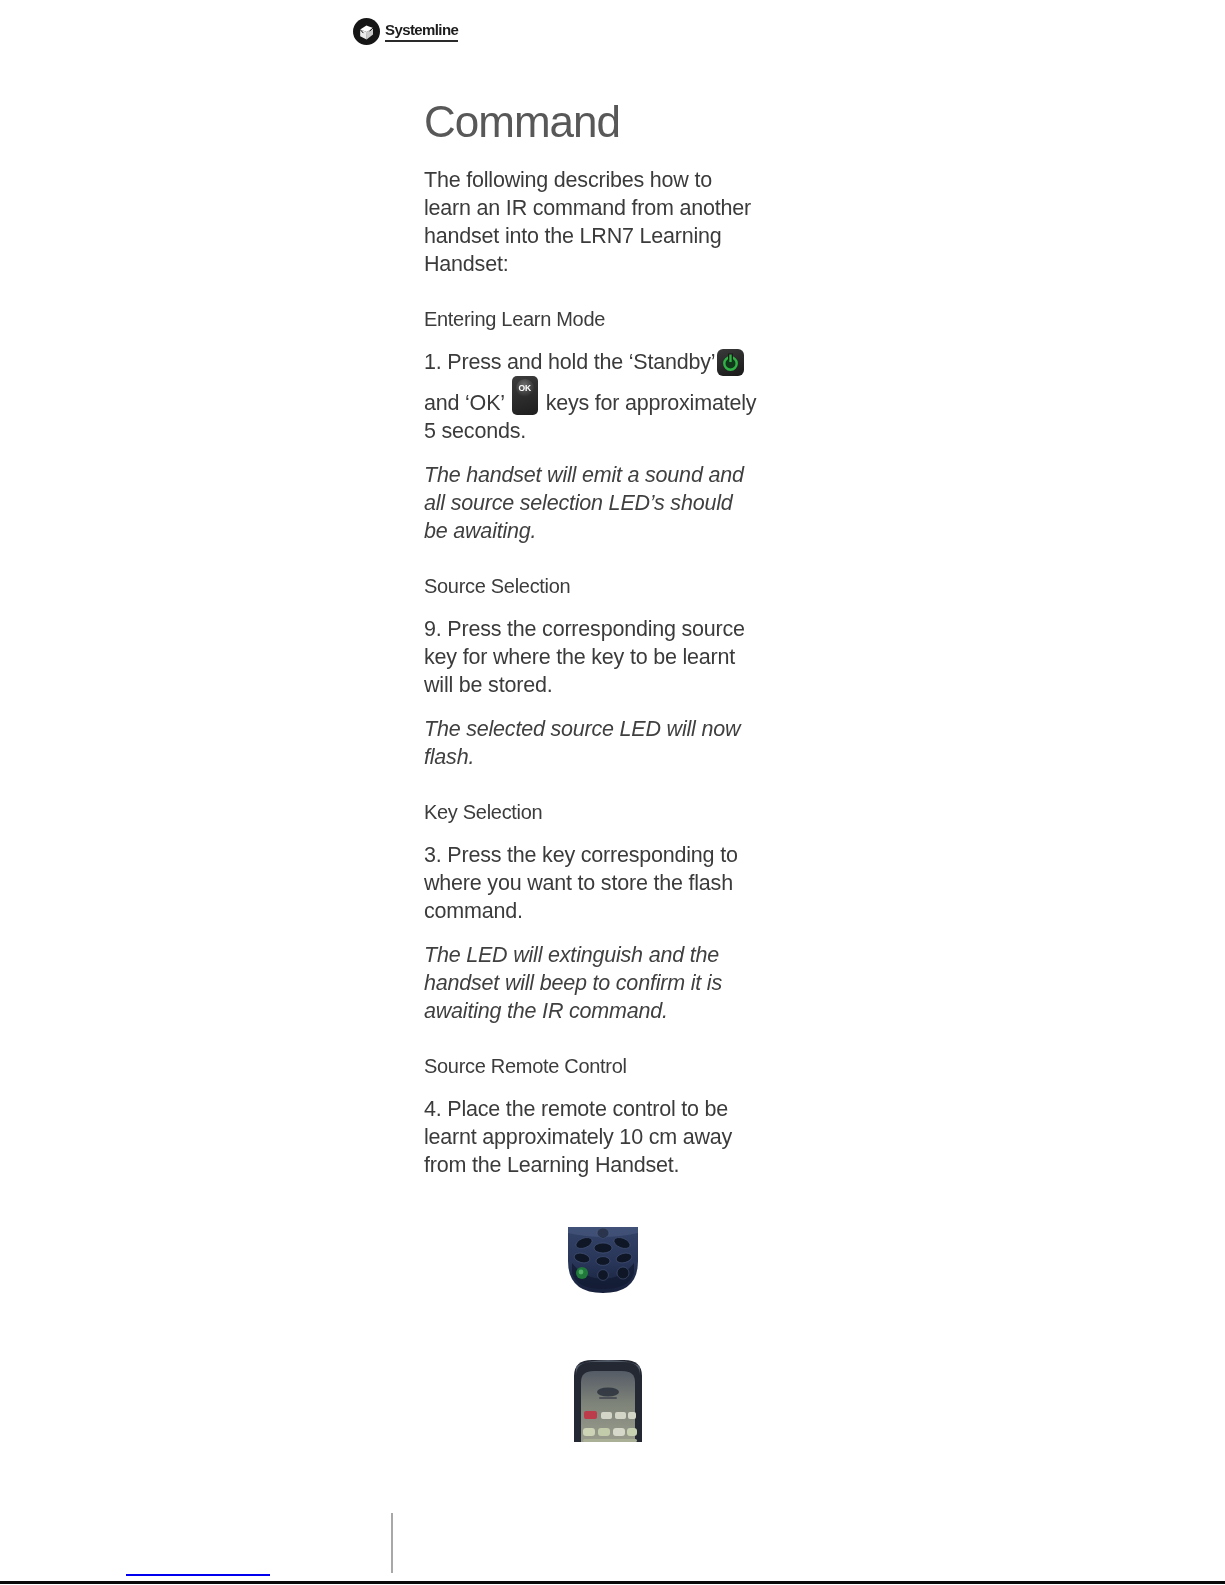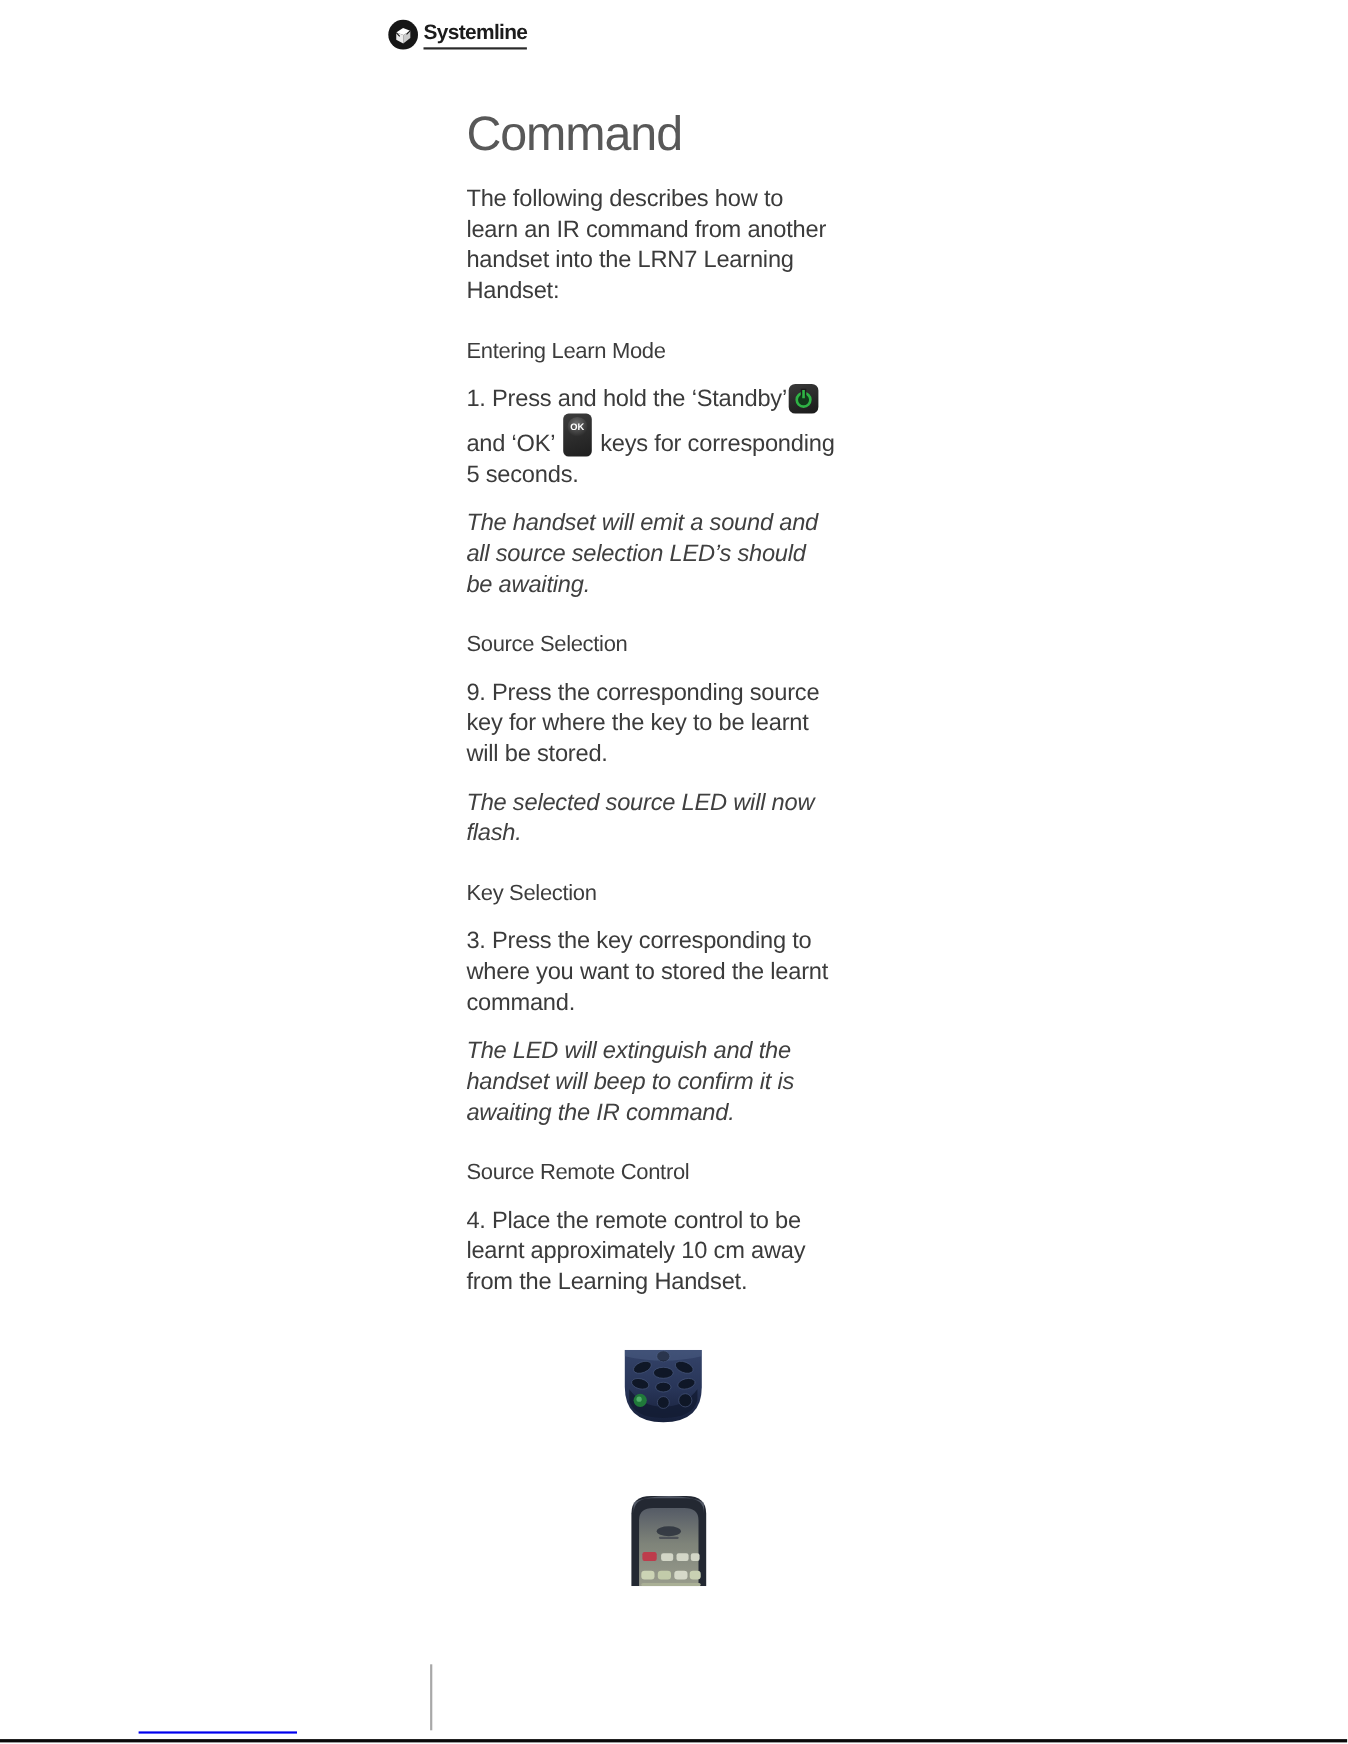--- a/index.html
+++ b/index.html
@@ -11,21 +11,21 @@
     background:#ffffff;
     font-family:"Liberation Sans","DejaVu Sans",sans-serif;
     color:#3a3a3a;
     overflow:hidden;
   }
 
   
   .logo { position:absolute; left:352px; top:17px; display:flex; align-items:center; gap:4px; }
   .logo-icon { width:29px; height:29px; display:block; }
   .logo-text {
-    font-size:19px; font-weight:700; letter-spacing:-0.6px; color:#1c1c1c;
+    font-size:15px; font-weight:700; letter-spacing:-0.6px; color:#1c1c1c;
     border-bottom:2px solid #2a2a2a; padding-bottom:2px;
   }
 
   
   .content { position:absolute; left:424px; top:94px; width:372px; }
   .ln { display:block; white-space:nowrap; }
 
   h1.title {
     font-size:44px; line-height:56px; font-weight:100;
     color:#585858; letter-spacing:-1px; margin:0 0 16px 0;
@@ -97,21 +97,21 @@
 
     <h2 class="section-heading">Entering Learn Mode</h2>
 
     <p class="body">
       <span class="ln"><span>1. Press and hold the ‘Standby’</span><span class="keycap standby"><svg viewBox="0 0 27 27" width="27" height="27">
               <circle cx="13.5" cy="14.5" r="6.8" fill="#12381b"></circle>
               <circle cx="13.5" cy="14.5" r="6.2" fill="none" stroke="#2fb345" stroke-width="2.4"></circle>
               <line x1="13.5" y1="4.5" x2="13.5" y2="11" stroke="#1b1b1b" stroke-width="5"></line>
               <line x1="13.5" y1="5.5" x2="13.5" y2="13" stroke="#2fb345" stroke-width="2.4"></line>
             </svg></span></span>
-      <span class="ln"><span>and ‘OK’</span> <span class="keycap ok"><span class="ok-circle">OK</span></span> <span>keys for corresponding</span></span>
+      <span class="ln"><span>and ‘OK’</span> <span class="keycap ok"><span class="ok-circle">OK</span></span> <span>keys for approximately</span></span>
       <span class="ln">5 seconds.</span>
     </p>
 
     <p class="body note">
       <span class="ln">The handset will emit a sound and</span>
       <span class="ln">all source selection LED’s should</span>
       <span class="ln">be awaiting.</span>
     </p>
 
     <h2 class="section-heading">Source Selection</h2>
@@ -124,21 +124,21 @@
 
     <p class="body note">
       <span class="ln">The selected source LED will now</span>
       <span class="ln">flash.</span>
     </p>
 
     <h2 class="section-heading">Key Selection</h2>
 
     <p class="body">
       <span class="ln">3. Press the key corresponding to</span>
-      <span class="ln">where you want to stored the learnt</span>
+      <span class="ln">where you want to store the flash</span>
       <span class="ln">command.</span>
     </p>
 
     <p class="body note">
       <span class="ln">The LED will extinguish and the</span>
       <span class="ln">handset will beep to confirm it is</span>
       <span class="ln">awaiting the IR command.</span>
     </p>
 
     <h2 class="section-heading">Source Remote Control</h2>

